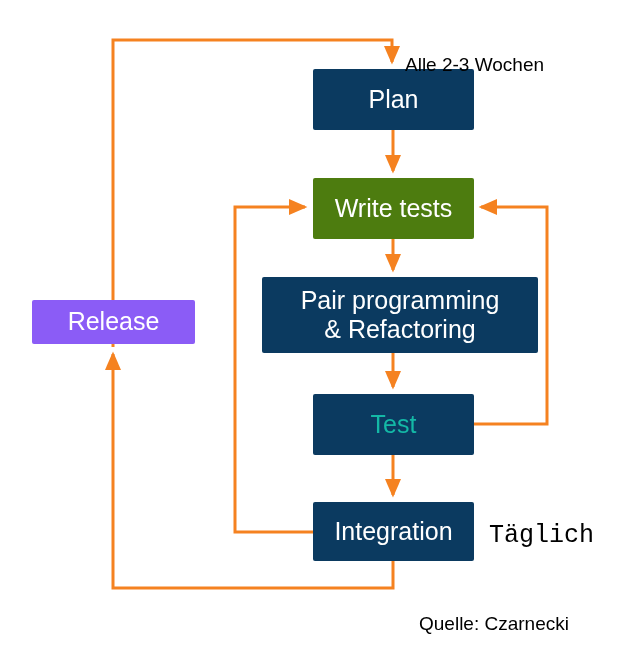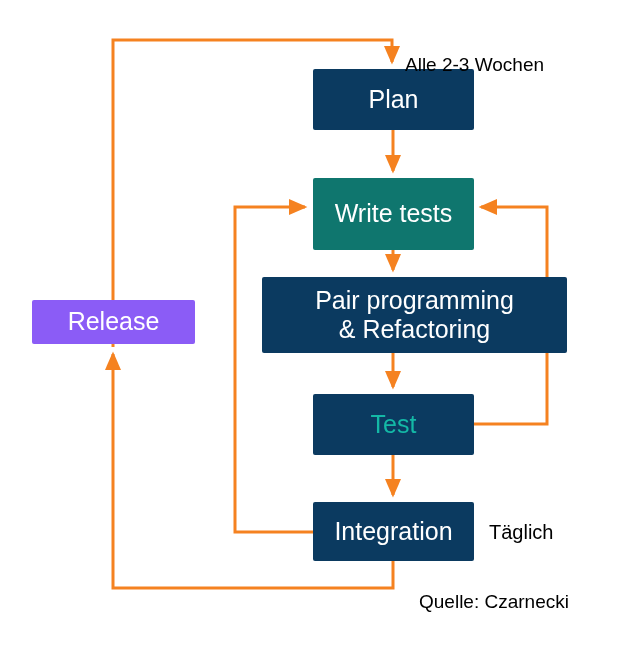--- a/index.html
+++ b/index.html
@@ -75,36 +75,36 @@
         <path d="M474,424 L547,424 L547,207 L481,207" fill="none" stroke="#f58220" stroke-width="3" stroke-linecap="butt" stroke-linejoin="miter" marker-end="url(#arrowhead)"></path>
         <path d="M313,532 L235,532 L235,207 L305,207" fill="none" stroke="#f58220" stroke-width="3" stroke-linecap="butt" stroke-linejoin="miter" marker-end="url(#arrowhead)"></path>
         <path d="M393,561 L393,588 L113,588 L113,354" fill="none" stroke="#f58220" stroke-width="3" stroke-linecap="butt" stroke-linejoin="miter" marker-end="url(#arrowhead)"></path>
       </g>
   </svg>
 
   <div id="nodes-layer">
       <div class="node-box" style="left: 313px; top: 69px; width: 161px; height: 61px; background: rgb(11, 58, 96);">
         <span class="node-label" style="color: rgb(255, 255, 255);">Plan</span>
       </div>
-      <div class="node-box" style="left: 313px; top: 178px; width: 161px; height: 72px; background: #0f766e;">
+      <div class="node-box" style="left: 313px; top: 178px; width: 161px; height: 61px; background: #4d7c0f;">
         <span class="node-label" style="color: rgb(255, 255, 255);">Write tests</span>
       </div>
-      <div class="node-box" style="left: 262px; top: 277px; width: 305px; height: 76px; background: rgb(11, 58, 96);">
+      <div class="node-box" style="left: 262px; top: 277px; width: 276px; height: 76px; background: rgb(11, 58, 96);">
         <span class="node-label" style="color: rgb(255, 255, 255);">Pair programming
 &amp; Refactoring</span>
       </div>
       <div class="node-box" style="left: 313px; top: 394px; width: 161px; height: 61px; background: rgb(11, 58, 96);">
         <span class="node-label" style="color: #14b8a6;">Test</span>
       </div>
       <div class="node-box" style="left: 313px; top: 502px; width: 161px; height: 59px; background: rgb(11, 58, 96); text-align: center;">
         <span class="node-label" style="color: rgb(255, 255, 255);">Integration</span>
       </div>
       <div class="node-box" style="left: 32px; top: 300px; width: 163px; height: 44px; background: #8b5cf6;">
         <span class="node-label" style="color: rgb(255, 255, 255);">Release</span>
       </div>
     </div>
   <div id="labels-layer">
       <div class="free-label" style="left: 405px; top: 15px; font-size: 19px; color: rgb(0, 0, 0); margin-top: 39px;">Alle 2-3 Wochen</div>
-      <div class="free-label" style="left: 489px; top: 521px; font-size: 20px; color: rgb(0, 0, 0);">Täglich</div>
-      <div class="free-label" style="left: 419px; top: 591px; font-size: 19px; color: rgb(0, 0, 0);">Quelle: Czarnecki</div>
+      <div class="free-label" style="left: 489px; top: 521px; font-size: 25px; color: rgb(0, 0, 0); font-family: Liberation Mono, monospace;">Täglich</div>
+      <div class="free-label" style="left: 419px; top: 613px; font-size: 19px; color: rgb(0, 0, 0);">Quelle: Czarnecki</div>
     </div>
 
 </div>
 
 </body></html>

